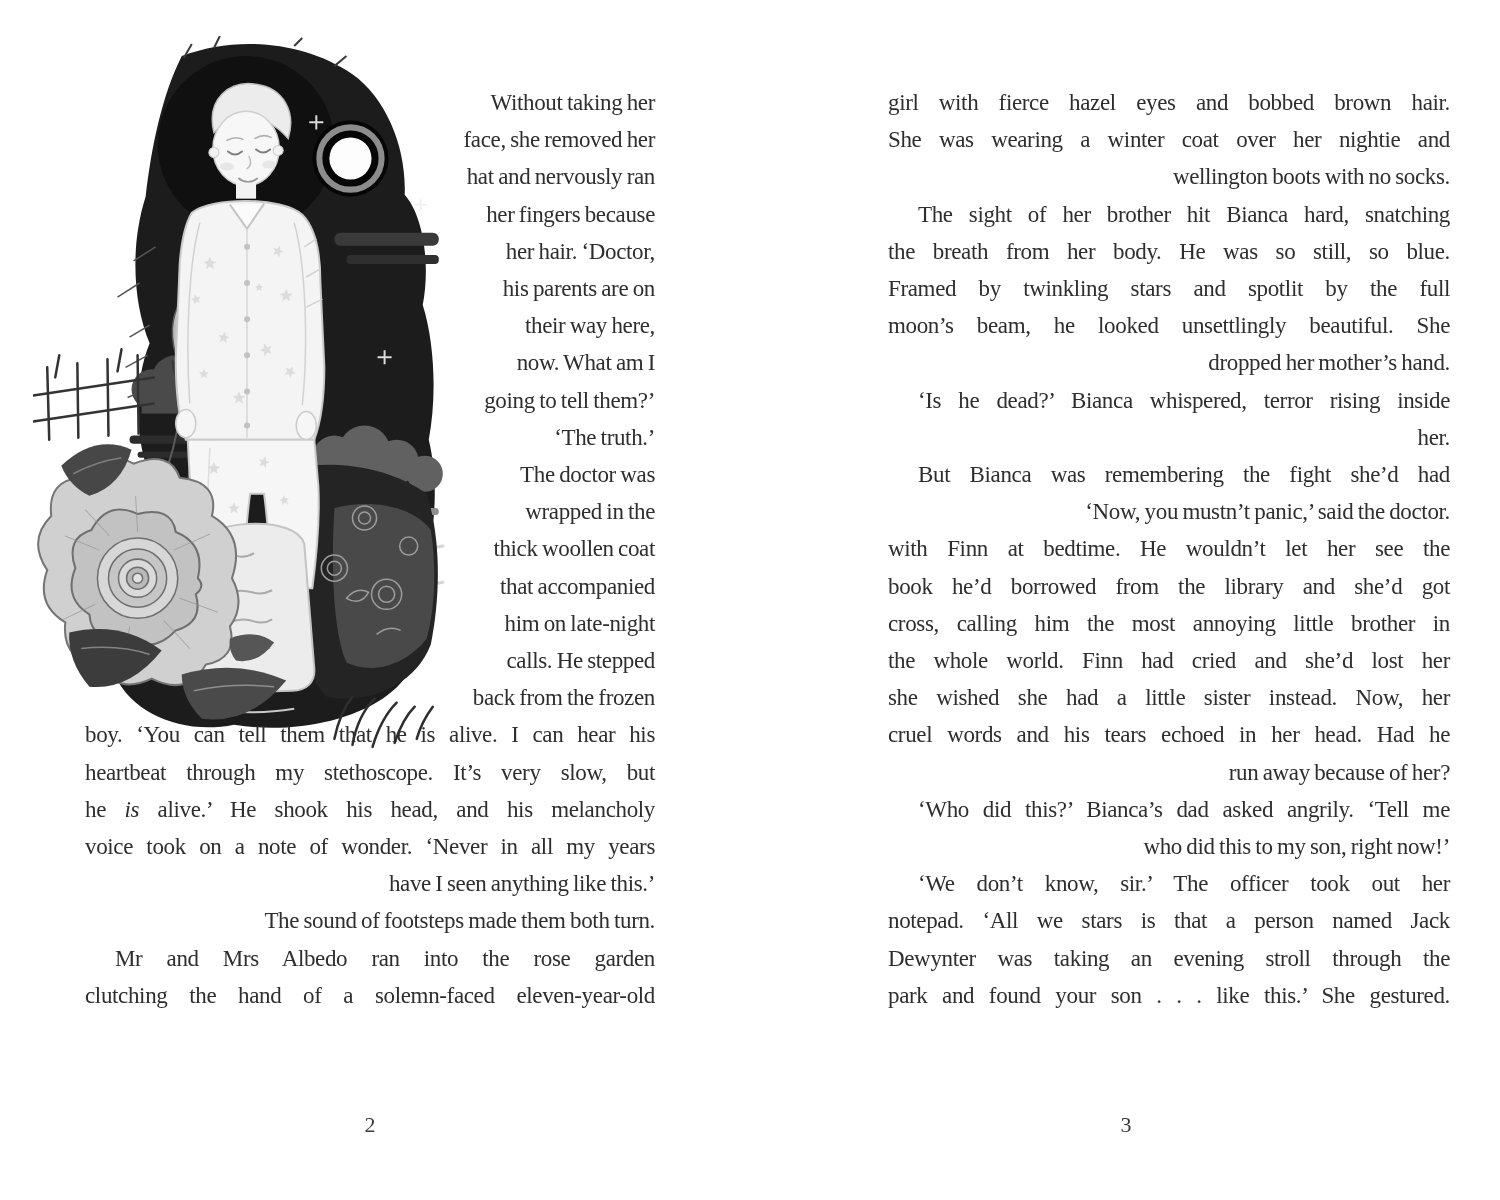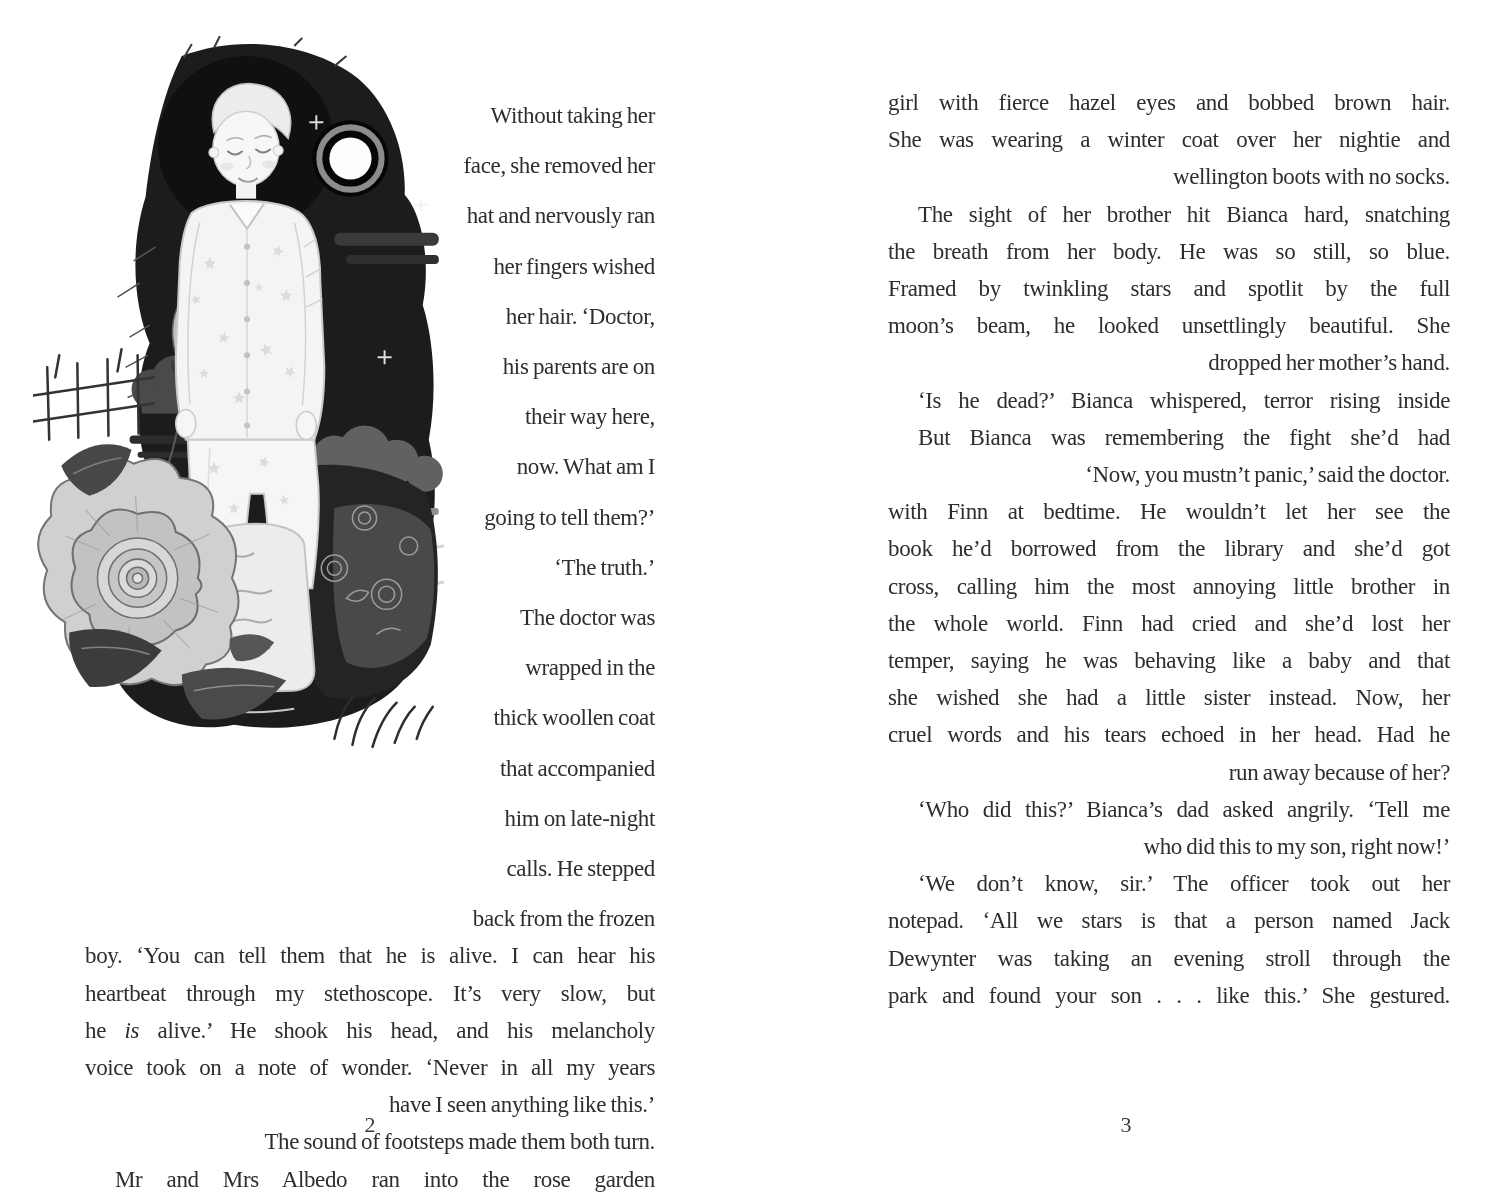--- a/index.html
+++ b/index.html
@@ -6,21 +6,21 @@
   .spread{position:relative;width:1500px;height:1200px;background:#ffffff;overflow:hidden;
           font-family:"Liberation Serif","DejaVu Serif",serif;color:#2e2e2e;}
   .illo{position:absolute;left:33px;top:36px;width:412px;height:738px;}
   .textcol{position:absolute;top:84px;font-size:23px;line-height:37.2px;
            letter-spacing:-0.35px;word-spacing:-1px;color:#2e2e2e;}
   .textcol.lp{left:85px;width:570px;}
   .textcol.rp{left:888px;width:562px;}
   .ln{white-space:nowrap;}
   .ln.stretch{white-space:normal;text-align:justify;text-align-last:justify;}
   .ln.left{text-align:right;}
-  .ln.wrap{text-align:right;margin-top:13px;}
+  .ln.wrap{text-align:right;}
   .ln.indent{padding-left:30px;box-sizing:border-box;}
   .ln em{font-style:italic;}
   .pagenum{position:absolute;top:1106px;font-size:22px;line-height:37px;text-align:center;color:#3a3a3a;}
   .pagenum.lp{left:85px;width:570px;}
   .pagenum.rp{left:845px;width:562px;}
 </style>
 </head>
 <body>
 
 <div class="spread">
@@ -231,21 +231,21 @@
       <path d="M148 636 Q202 620 252 642 Q216 686 168 680 Q148 660 148 636 Z" fill="#4a4a4a"></path>
       <path d="M160 652 Q200 644 240 648" fill="none" stroke="#8d8d8d" stroke-width="1.5"></path>
       <path d="M196 600 Q222 590 240 604 Q224 626 202 622 Q194 612 196 600 Z" fill="#565656"></path>
     </g>
   </svg>
 
   <div class="textcol lp">
     <div class="ln wrap">Without taking her</div>
     <div class="ln wrap">face, she removed her</div>
     <div class="ln wrap">hat and nervously ran</div>
-    <div class="ln wrap">her fingers wished</div>
+    <div class="ln wrap">her fingers because</div>
     <div class="ln wrap">her hair. ‘Doctor,</div>
     <div class="ln wrap">his parents are on</div>
     <div class="ln wrap">their way here,</div>
     <div class="ln wrap">now. What am I</div>
     <div class="ln wrap">going to tell them?’</div>
     <div class="ln wrap">‘The truth.’</div>
     <div class="ln wrap">The doctor was</div>
     <div class="ln wrap">wrapped in the</div>
     <div class="ln wrap">thick woollen coat</div>
     <div class="ln wrap">that accompanied</div>
@@ -266,27 +266,27 @@
   <div class="textcol rp">
     <div class="ln stretch">girl with fierce hazel eyes and bobbed brown hair.</div>
     <div class="ln stretch">She was wearing a winter coat over her nightie and</div>
     <div class="ln left">wellington boots with no socks.</div>
     <div class="ln stretch indent">The sight of her brother hit Bianca hard, snatching</div>
     <div class="ln stretch">the breath from her body. He was so still, so blue.</div>
     <div class="ln stretch">Framed by twinkling stars and spotlit by the full</div>
     <div class="ln stretch">moon’s beam, he looked unsettlingly beautiful. She</div>
     <div class="ln left">dropped her mother’s hand.</div>
     <div class="ln stretch indent">‘Is he dead?’ Bianca whispered, terror rising inside</div>
+    <div class="ln left">her.</div>
     <div class="ln stretch indent">But Bianca was remembering the fight she’d had</div>
     <div class="ln left indent">‘Now, you mustn’t panic,’ said the doctor.</div>
     <div class="ln stretch">with Finn at bedtime. He wouldn’t let her see the</div>
     <div class="ln stretch">book he’d borrowed from the library and she’d got</div>
     <div class="ln stretch">cross, calling him the most annoying little brother in</div>
     <div class="ln stretch">the whole world. Finn had cried and she’d lost her</div>
-    <div class="ln stretch">temper, saying he was behaving like a baby and that</div>
     <div class="ln stretch">she wished she had a little sister instead. Now, her</div>
     <div class="ln stretch">cruel words and his tears echoed in her head. Had he</div>
     <div class="ln left">run away because of her?</div>
     <div class="ln stretch indent">‘Who did this?’ Bianca’s dad asked angrily. ‘Tell me</div>
     <div class="ln left">who did this to my son, right now!’</div>
     <div class="ln stretch indent">‘We don’t know, sir.’ The officer took out her</div>
     <div class="ln stretch">notepad. ‘All we stars is that a person named Jack</div>
     <div class="ln stretch">Dewynter was taking an evening stroll through the</div>
     <div class="ln stretch">park and found your son . . . like this.’ She gestured.</div>
   </div>

